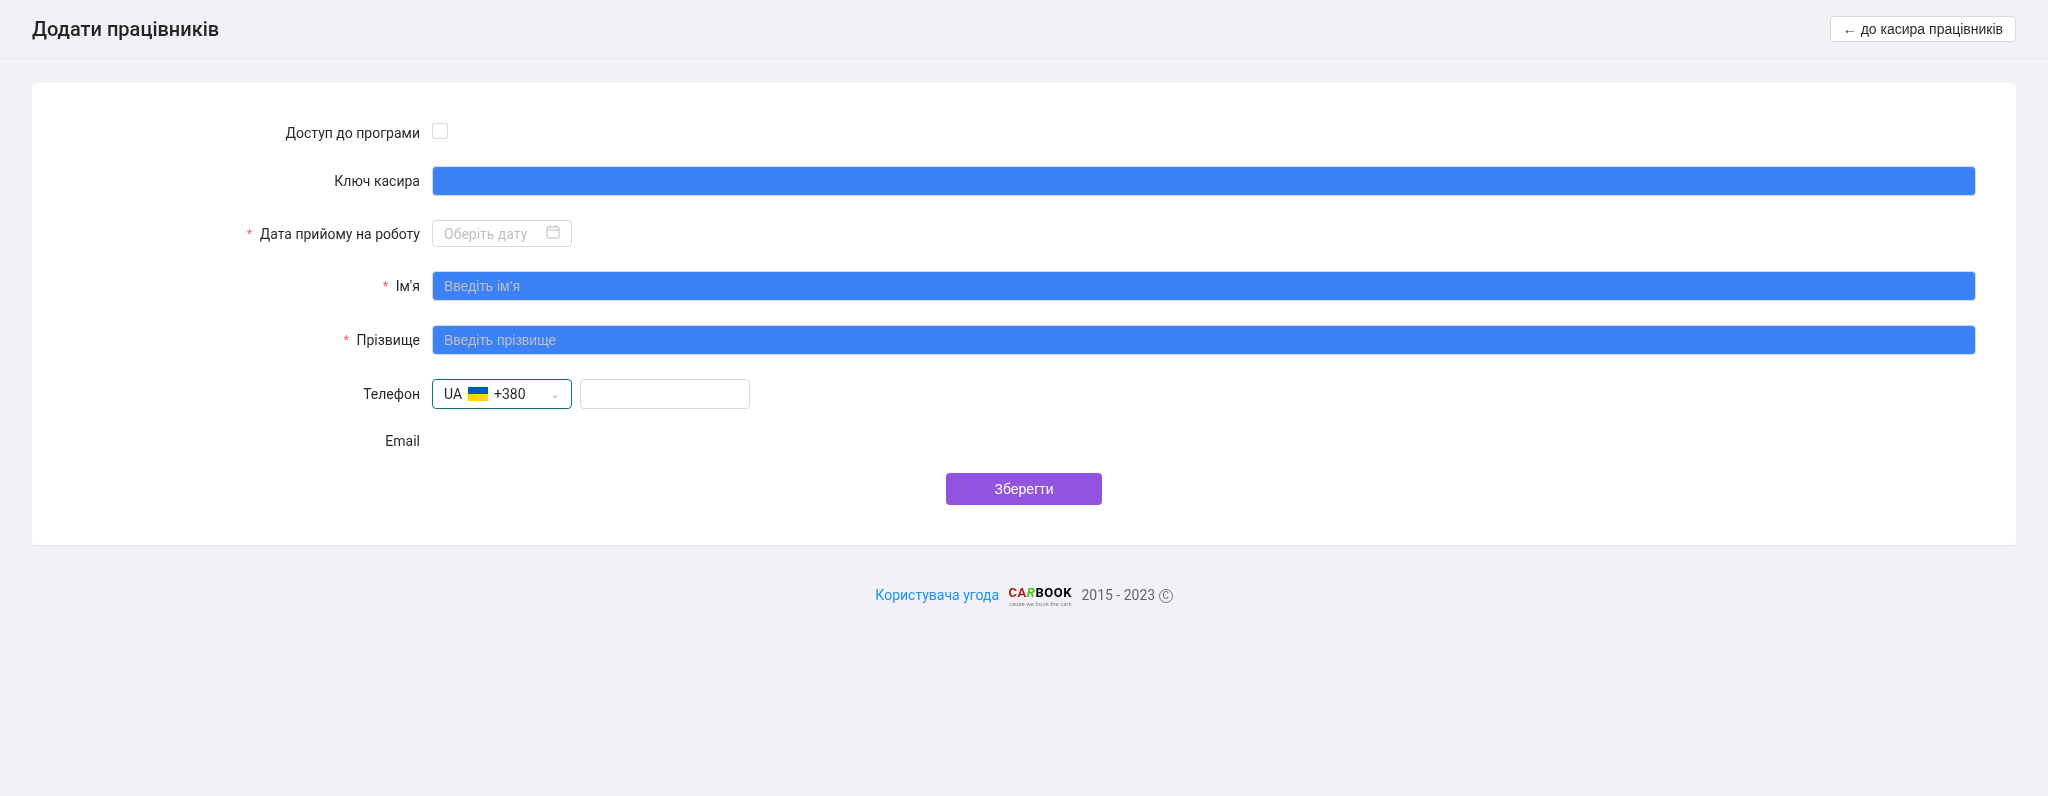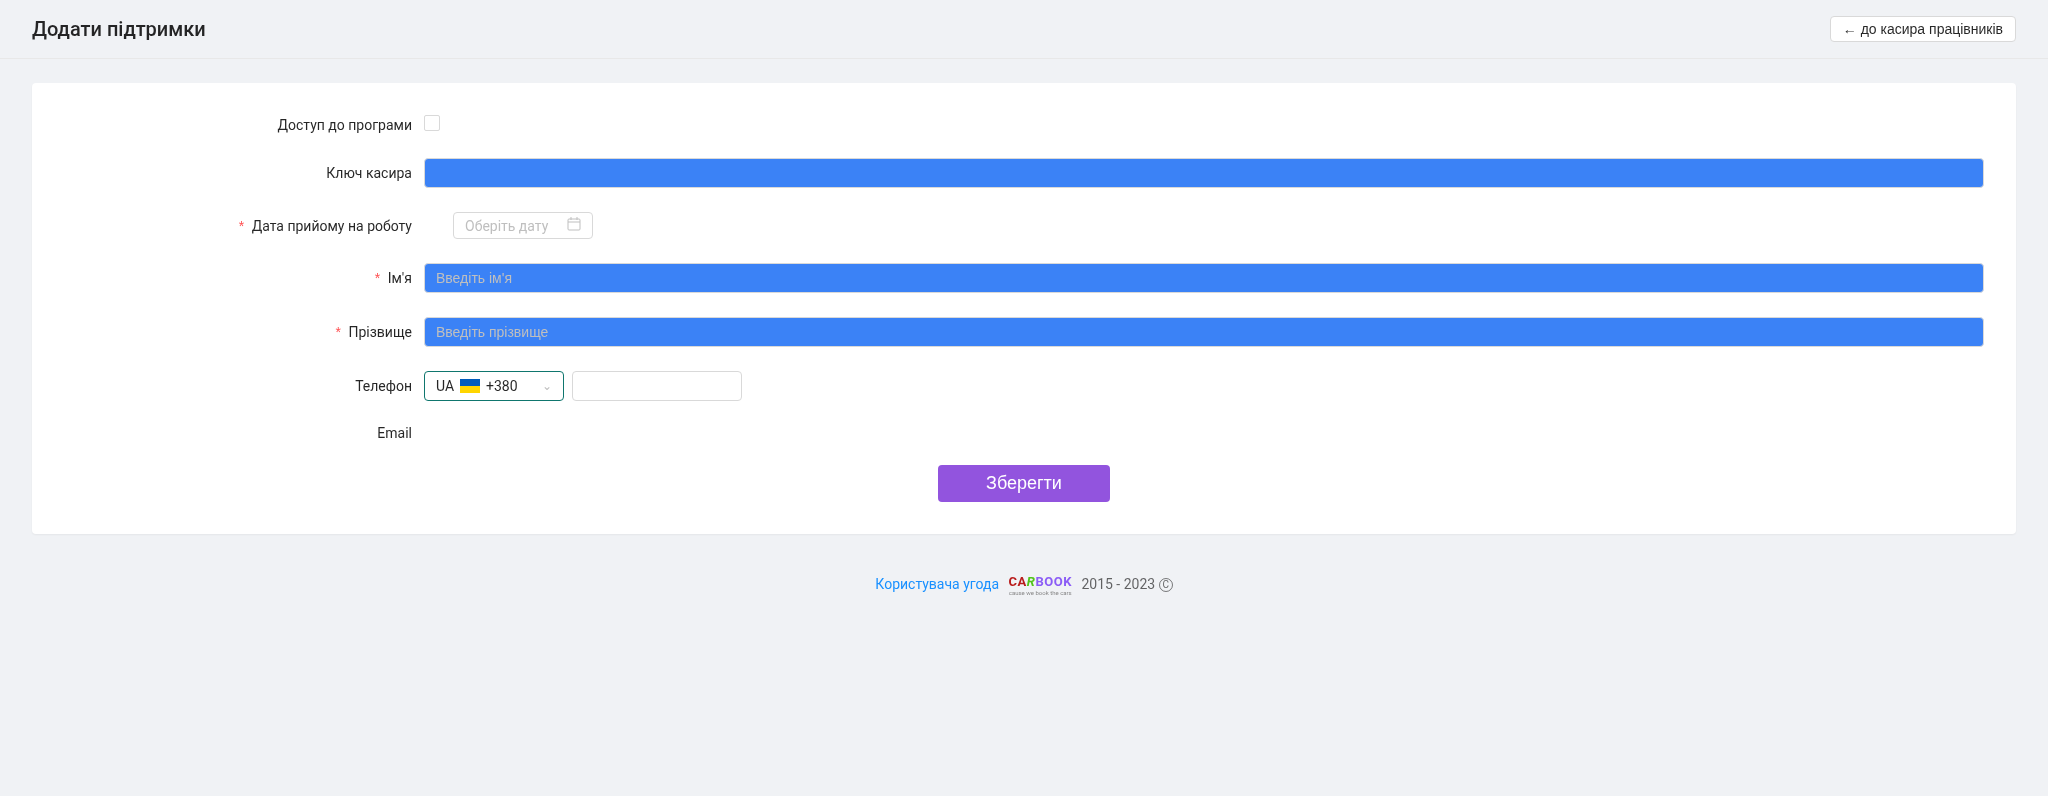--- a/index.html
+++ b/index.html
@@ -37,21 +37,21 @@
       cursor: pointer;
       font-size: 14px;
       color: rgba(0,0,0,0.85);
     }
     .arrow-left {
       font-size: 14px;
     }
     .card {
       background: #fff;
       margin: 24px 32px;
-      padding: 32px;
+      padding: 40px;
       border-radius: 4px;
       box-shadow: 0 1px 2px rgba(0,0,0,0.05);
     }
     .form-row {
       display: flex;
       align-items: center;
       margin-bottom: 24px;
     }
     .form-row:last-child {
       margin-bottom: 0;
@@ -100,21 +100,20 @@
     .date-picker-wrapper {
       display: inline-flex;
       align-items: center;
       border: 1px solid #d9d9d9;
       border-radius: 4px;
       padding: 4px 11px;
       background: #fff;
       cursor: pointer;
       width: 140px;
       justify-content: space-between;
-      margin-left: 29px;
     }
     .date-picker-placeholder {
       color: #bfbfbf;
       font-size: 14px;
     }
     .calendar-icon {
       color: #bfbfbf;
       font-size: 14px;
     }
     .phone-group {
@@ -155,21 +154,21 @@
       display: flex;
       justify-content: center;
       margin-top: 8px;
     }
     .submit-button {
       background: #9254de;
       color: #fff;
       border: none;
       padding: 8px 48px;
       border-radius: 4px;
-      font-size: 18px;
+      font-size: 14px;
       cursor: pointer;
     }
     .footer {
       text-align: center;
       padding: 16px 0 24px;
       color: rgba(0,0,0,0.6);
       font-size: 14px;
     }
     .footer-row {
       margin-bottom: 6px;
@@ -187,21 +186,21 @@
       margin: 0 6px;
     }
     .footer-logo .ca {
       color: #b91c1c;
     }
     .footer-logo .r {
       color: #52c41a;
       font-style: italic;
     }
     .footer-logo .book {
-      color: #8b5cf6;
+      color: #000000;
     }
     .footer-logo-sub {
       display: block;
       font-size: 6px;
       font-weight: normal;
       color: #888;
       letter-spacing: 0;
     }
     .copyright-icon {
       display: inline-block;
@@ -212,21 +211,21 @@
       line-height: 12px;
       font-size: 10px;
       text-align: center;
       vertical-align: middle;
     }
   </style>
 </head>
 <body>
 
 <div class="header">
-  <div class="header-title">Додати підтримки</div>
+  <div class="header-title">Додати працівників</div>
   <button class="back-button">
     <span class="arrow-left">←</span>
     <span>до касира працівників</span>
   </button>
 </div>
 
 <div class="card">
 
   <div class="form-row">
     <label class="form-label">Доступ до програми</label>

